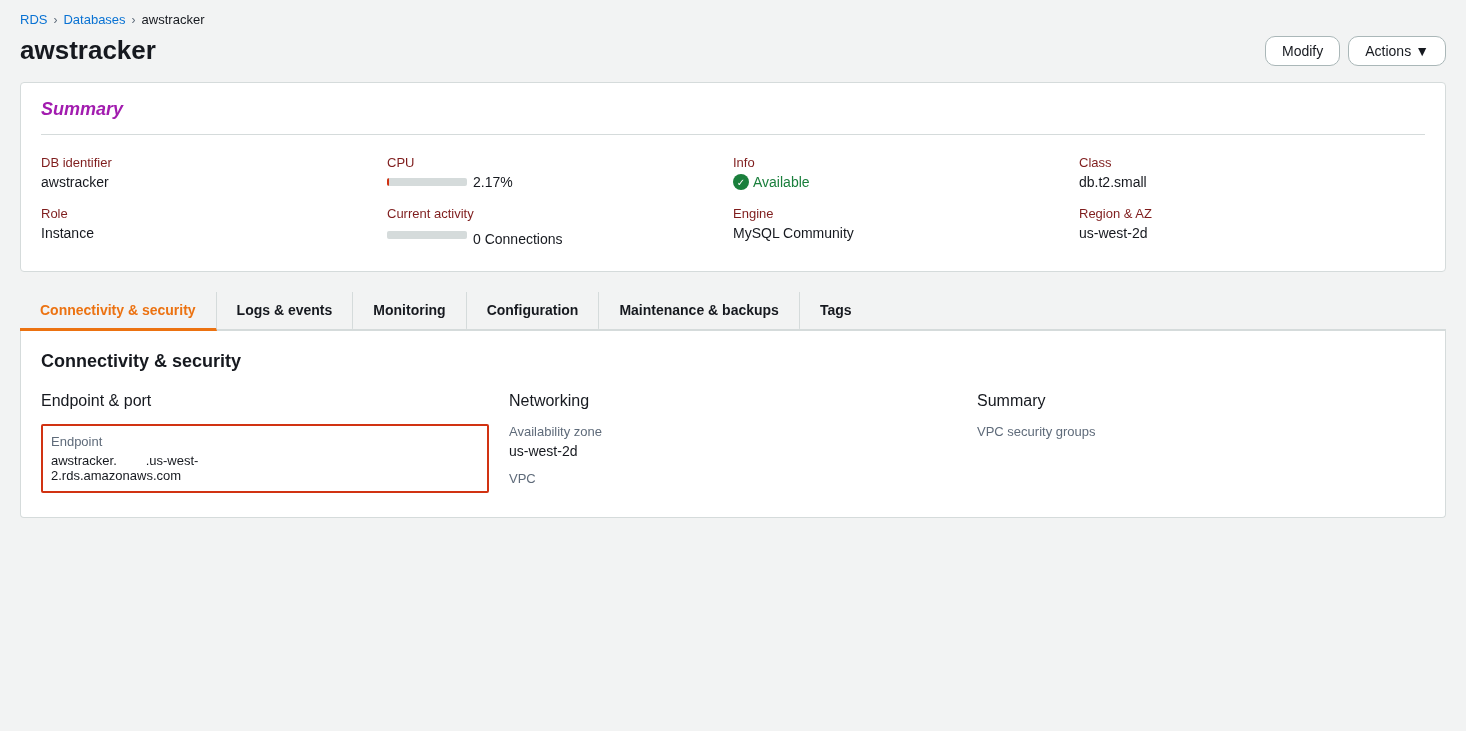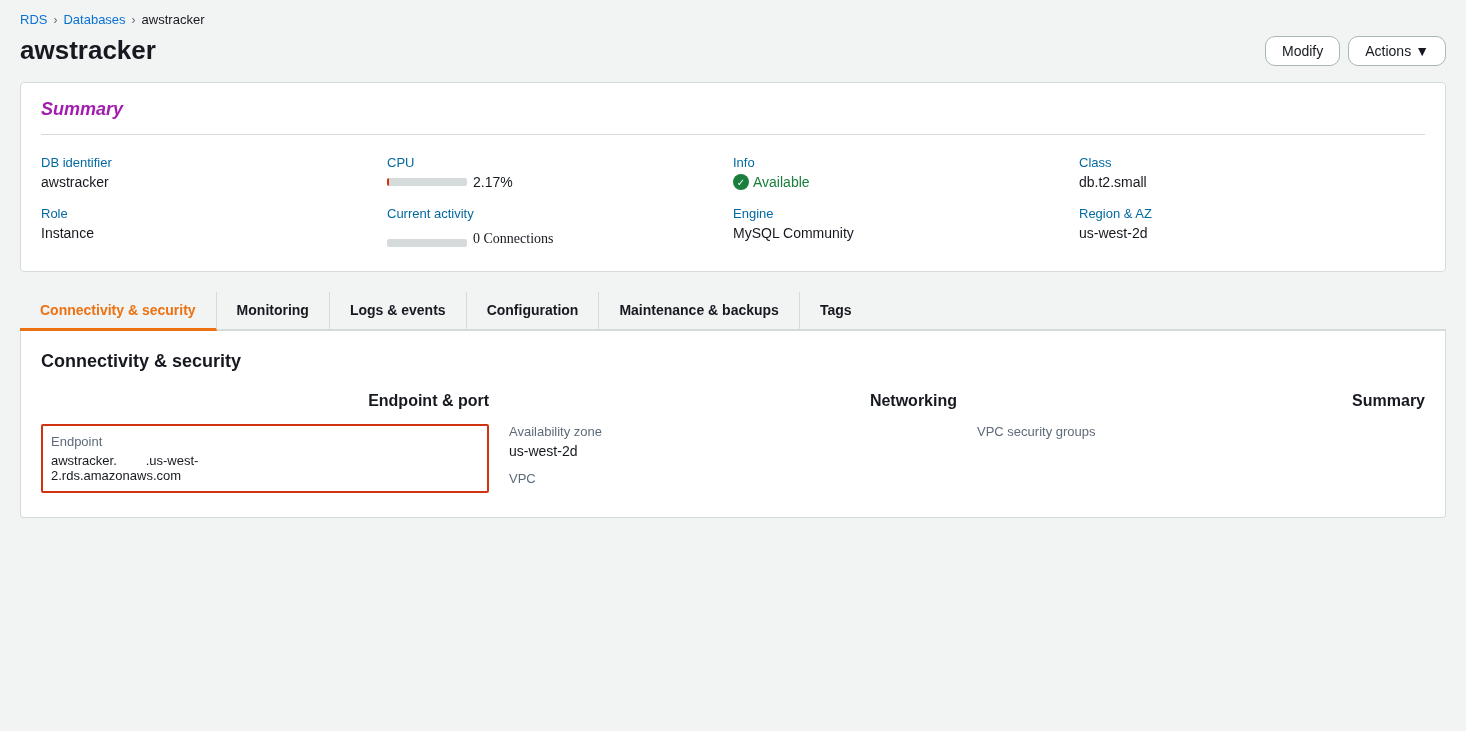--- a/index.html
+++ b/index.html
@@ -71,21 +71,21 @@
     .summary-grid {
       display: grid;
       grid-template-columns: 1fr 1fr 1fr 1fr;
       gap: 0;
     }
     .summary-cell {
       padding: 8px 0;
     }
     .summary-cell-label {
       font-size: 13px;
-      color: #0369a1;
+      color: #7f1d1d;
       margin-bottom: 4px;
     }
     .summary-cell-value {
       font-size: 14px;
       color: #16191f;
     }
     .cpu-bar-wrapper {
       display: flex;
       align-items: center;
       gap: 6px;
@@ -116,24 +116,23 @@
       border-radius: 50%;
       background: #1a7f3c;
       display: inline-flex;
       align-items: center;
       justify-content: center;
       color: #fff;
       font-size: 10px;
     }
     .conn-bar-wrapper {
       display: flex;
-      align-items: flex-end;
+      align-items: flex-start;
       gap: 6px;
       margin-top: 10px;
-      font-family: Liberation Serif, serif;
     }
     .conn-bar {
       width: 80px;
       height: 8px;
       background: #d5dbdb;
       border-radius: 2px;
     }
     .tabs-bar {
       display: flex;
       border-bottom: 2px solid #d5dbdb;
@@ -171,24 +170,23 @@
       margin-bottom: 20px;
       color: #16191f;
     }
     .content-columns {
       display: grid;
       grid-template-columns: 1fr 1fr 1fr;
       gap: 20px;
     }
     .col-title {
       font-size: 16px;
-      font-weight: 700;
+      font-weight: 400;
       margin-bottom: 14px;
       color: #16191f;
-      text-align: right;
     }
     .field-label {
       font-size: 13px;
       color: #5f6b7a;
       margin-bottom: 4px;
     }
     .field-value {
       font-size: 14px;
       color: #16191f;
       margin-bottom: 12px;
@@ -293,24 +291,24 @@
         <div class="summary-cell-value">us-west-2d</div>
       </div>
     </div>
   </div>
 
   <div class="tabs-bar">
     <div class="tab active">
       <span>Connectivity &amp; security</span>
     </div>
     <div class="tab">
+      <span>Logs &amp; events</span>
+    </div>
+    <div class="tab">
       <span>Monitoring</span>
-    </div>
-    <div class="tab">
-      <span>Logs &amp; events</span>
     </div>
     <div class="tab">
       <span>Configuration</span>
     </div>
     <div class="tab">
       <span>Maintenance &amp; backups</span>
     </div>
     <div class="tab" style="border-right:none;">
       <span>Tags</span>
     </div>

